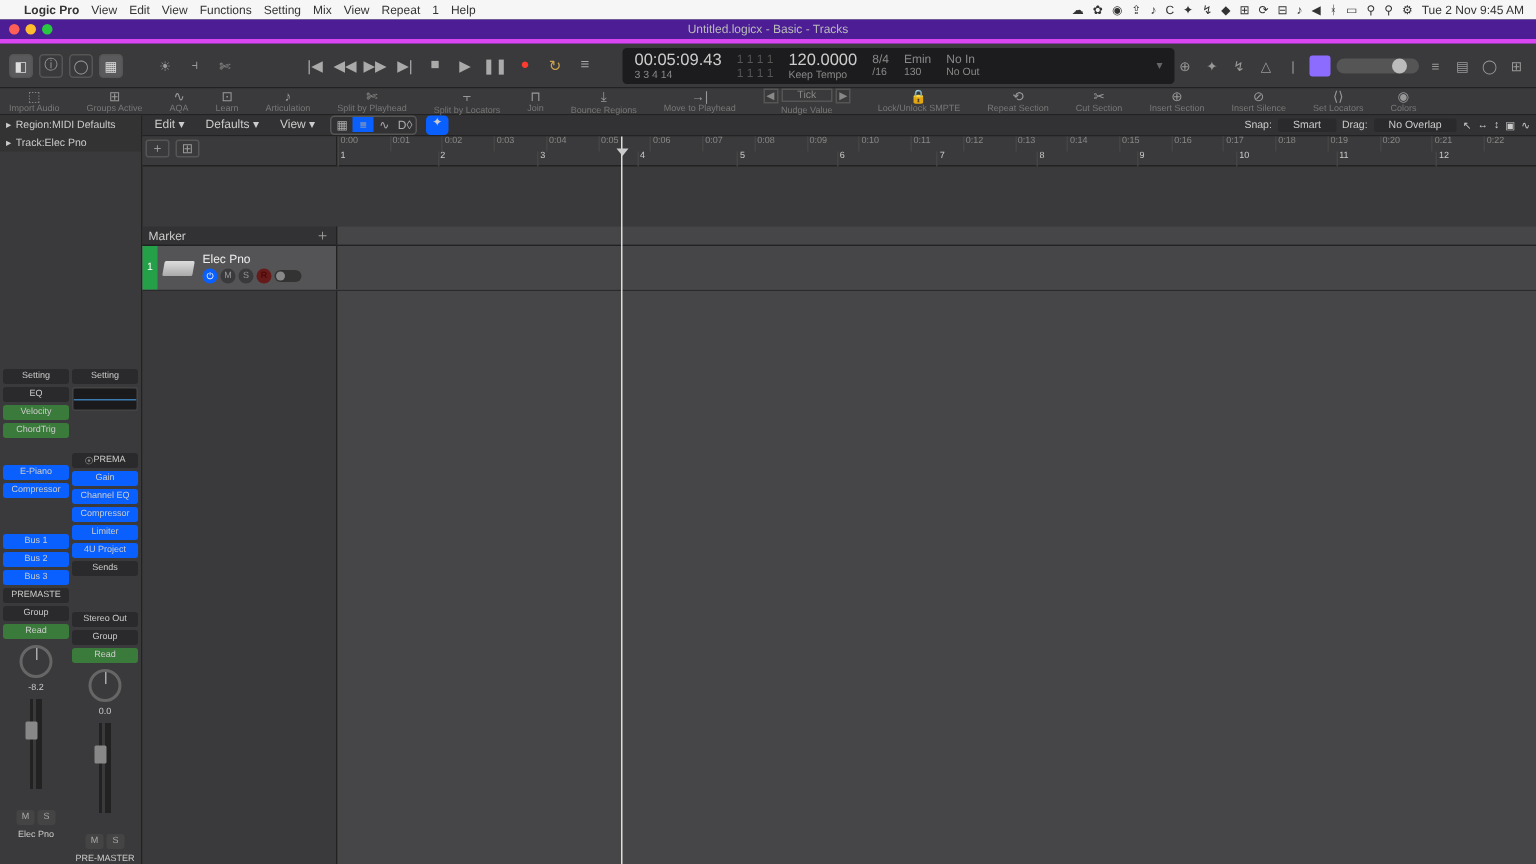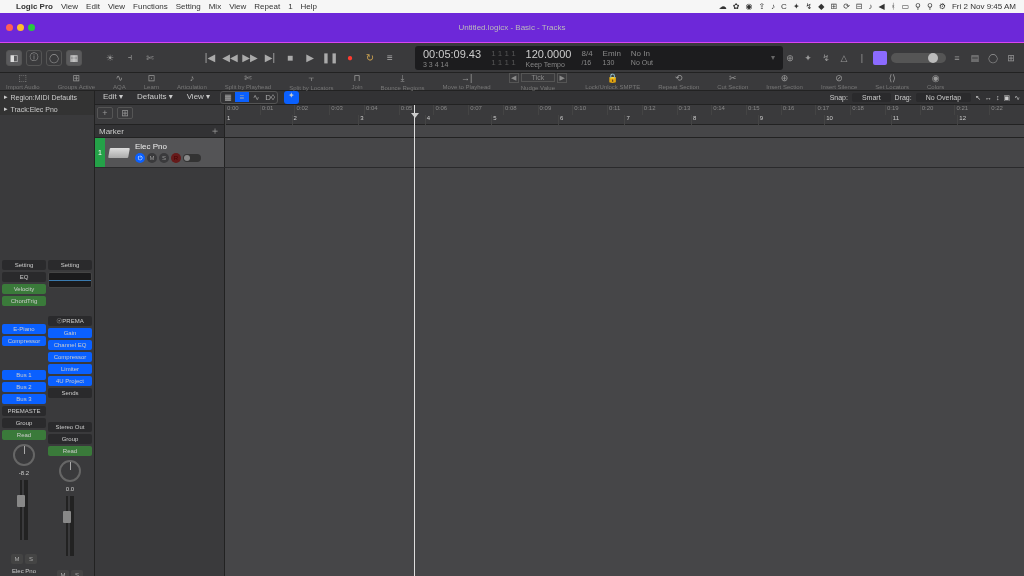--- a/index.html
+++ b/index.html
@@ -3,21 +3,21 @@
 <meta charset="utf-8">
 <style>
 * { margin:0; padding:0; box-sizing:border-box; font-family:-apple-system,Helvetica,Arial,sans-serif; user-select:none; }
 body { width:1024px; height:576px; background:#3a3a3c; color:#ccc; font-size:9px; overflow:hidden; }
 .menubar { height:13px; background:#f6f6f6; display:flex; align-items:center; padding:0 8px; color:#333; font-size:8px; }
 .menubar .apple { margin-right:8px; }
 .menubar .app { font-weight:bold; margin-right:8px; }
 .menubar .m { margin-right:8px; }
 .menubar .spacer { flex:1; }
 .menubar .ri { margin-left:6px; }
-.titlebar { height:30px; background:#6d28d9; display:flex; align-items:center; justify-content:center; position:relative; border-bottom:1px solid #d946ef; font-size:8px; color:#bbb; }
+.titlebar { height:16px; background:#4c1d95; display:flex; align-items:center; justify-content:center; position:relative; border-bottom:3px solid #d946ef; font-size:8px; color:#bbb; }
 .traffic { position:absolute; left:6px; display:flex; gap:4px; }
 .dot { width:7px; height:7px; border-radius:50%; }
 .red{background:#ff5f57}.yellow{background:#febc2e}.green{background:#28c840}
 .control-bar { height:30px; background:#3a3a3c; display:flex; align-items:center; padding:0 6px; border-bottom:1px solid #222; }
 .cb-group { display:flex; align-items:center; gap:4px; }
 .cb-btn { width:16px; height:16px; border-radius:3px; display:flex; align-items:center; justify-content:center; color:#999; font-size:9px; }
 .cb-btn.on { background:#5a5a5c; color:#ddd; }
 .cb-btn.panel{ border:1px solid #555; }
 .transport { display:flex; align-items:center; gap:6px; margin-left:45px; }
 .transport .tb { width:14px; height:14px; display:flex; align-items:center; justify-content:center; color:#aaa; font-size:10px; }
@@ -67,21 +67,21 @@
 .tracks-bar .sel { background:#2a2a2c; padding:1px 10px; border-radius:2px; color:#ccc;}
 .ruler { height:20px; background:#3a3a3c; display:flex; border-bottom:1px solid #222; position:relative;}
 .ruler-head { width:130px; background:#3a3a3c; border-right:1px solid #222; display:flex; align-items:flex-start; padding:2px; gap:4px;}
 .ruler-head .rb { width:16px;height:12px;border:1px solid #555;border-radius:2px;display:flex;align-items:center;justify-content:center;font-size:9px;color:#999;}
 .ruler-ticks { flex:1; position:relative; font-size:6px; color:#888; }
 .ruler-ticks .tick-row { display:flex; height:10px; }
 .ruler-ticks .tk { flex:1; border-left:1px solid #444; padding-left:1px; font-size:6px;}
 .ruler-ticks .tk.bar { color:#ccc; }
 .playhead { position:absolute; left:189px; top:0; width:1px; height:500px; background:#ddd; z-index:5; }
 .playhead::before { content:""; position:absolute; top:8px; left:-3px; width:0;height:0;border-left:4px solid transparent;border-right:4px solid transparent;border-top:5px solid #ccc;}
-.marker-row { height:13px; background:#323234; display:flex; border-bottom:1px solid #222;}
+.marker-row { height:13px; background:#323234; display:flex; border-bottom:1px solid #222;margin-top:40px;}
 .marker-row .mh { width:130px; padding:2px 4px; font-size:8px; color:#ccc; display:flex; align-items:center; justify-content:space-between; border-right:1px solid #222;}
 .marker-row .mh .plus { color:#999; font-size:10px; }
 .track-row { height:30px; background:#555; display:flex; border-bottom:1px solid #2a2a2c;}
 .track-head { width:130px; background:#545456; display:flex; align-items:center; border-right:1px solid #222; position:relative;}
 .track-head .num { width:10px; height:100%; background:#24a148; color:#fff; font-size:7px; display:flex; align-items:center; justify-content:center;}
 .track-head .icon-bg { width:28px;height:100%; display:flex;align-items:center;justify-content:center;}
 .track-head .kb { width:20px;height:10px;background:linear-gradient(#ddd,#aaa);border-radius:1px; transform:skewX(-10deg);}
 .track-head .info { flex:1; padding:2px; }
 .track-head .tname { font-size:8px; color:#eee; }
 .track-head .ctrls { display:flex; gap:2px; margin-top:2px; align-items:center;}
@@ -125,21 +125,21 @@
   <span class="ri">⊞</span>
   <span class="ri">⟳</span>
   <span class="ri">⊟</span>
   <span class="ri">♪</span>
   <span class="ri">◀</span>
   <span class="ri">ᚼ</span>
   <span class="ri">▭</span>
   <span class="ri">⚲</span>
   <span class="ri">⚲</span>
   <span class="ri">⚙</span>
-  <span class="ri">Fri 2 Nov 9:45 AM</span>
+  <span class="ri">Tue 2 Nov 9:45 AM</span>
 </div>
 
 <div class="titlebar">
   <div class="traffic">
     <div class="dot red"></div>
     <div class="dot yellow"></div>
     <div class="dot green"></div>
   </div>
   <span>Untitled.logicx - Basic - Tracks</span>
 </div>

